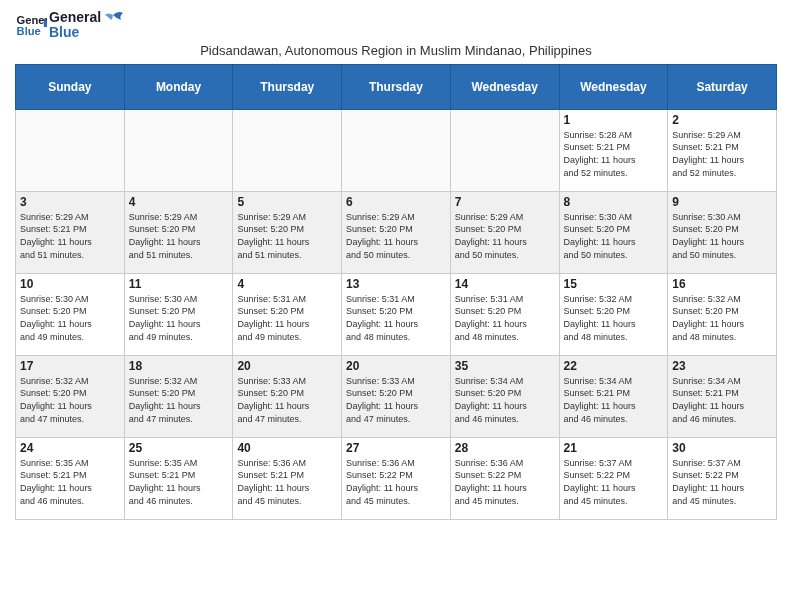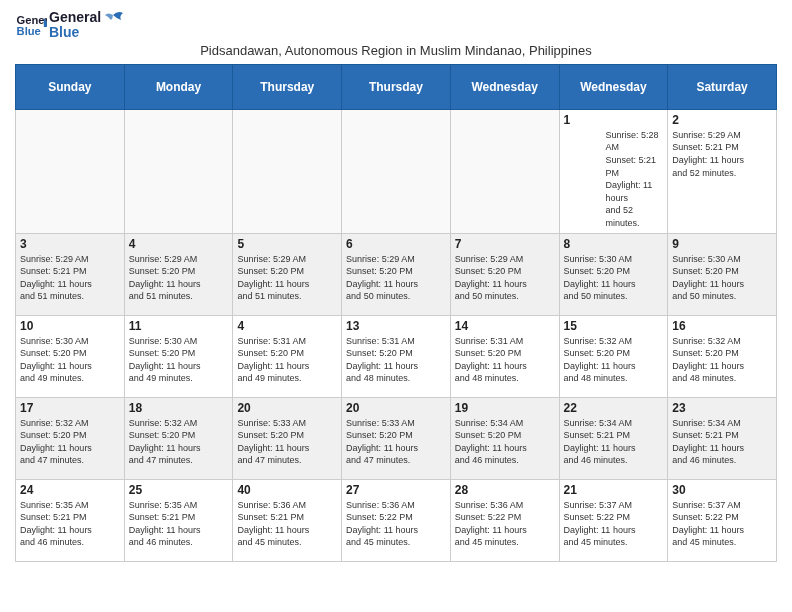--- a/index.html
+++ b/index.html
@@ -122,21 +122,21 @@
     </thead>
     <tbody id="calendar-body">
     <tr>
           <td class="empty"></td>
           <td class="empty"></td>
           <td class="empty"></td>
           <td class="empty"></td>
           <td class="empty"></td>
           <td class="normal-row">
             <span class="day-num">1</span>
-            <div class="cell-text" style="white-space: pre-line; margin-left: 42px;">Sunrise: 5:28 AM
+            <div class="cell-text" style="white-space: pre-line;">Sunrise: 5:28 AM
 Sunset: 5:21 PM
 Daylight: 11 hours
 and 52 minutes.</div>
           </td>
           <td class="normal-row">
             <span class="day-num">2</span>
             <div class="cell-text" style="white-space: pre-line;">Sunrise: 5:29 AM
 Sunset: 5:21 PM
 Daylight: 11 hours
 and 52 minutes.</div>
@@ -267,21 +267,21 @@
 and 47 minutes.</div>
           </td>
           <td class="alt-row">
             <span class="day-num">20</span>
             <div class="cell-text" style="white-space: pre-line;">Sunrise: 5:33 AM
 Sunset: 5:20 PM
 Daylight: 11 hours
 and 47 minutes.</div>
           </td>
           <td class="alt-row">
-            <span class="day-num">19</span>
+            <span class="day-num">35</span>
             <div class="cell-text" style="white-space: pre-line;">Sunrise: 5:34 AM
 Sunset: 5:20 PM
 Daylight: 11 hours
 and 46 minutes.</div>
           </td>
           <td class="alt-row">
             <span class="day-num">22</span>
             <div class="cell-text" style="white-space: pre-line;">Sunrise: 5:34 AM
 Sunset: 5:21 PM
 Daylight: 11 hours

